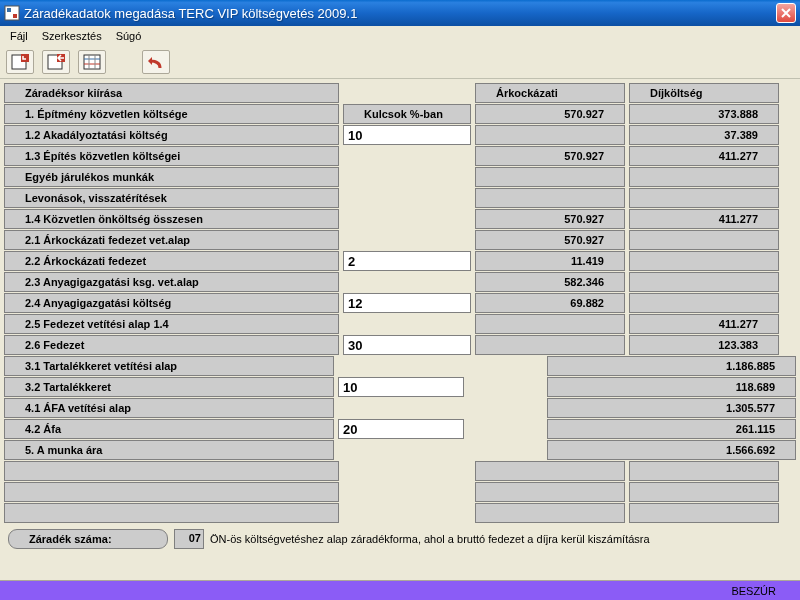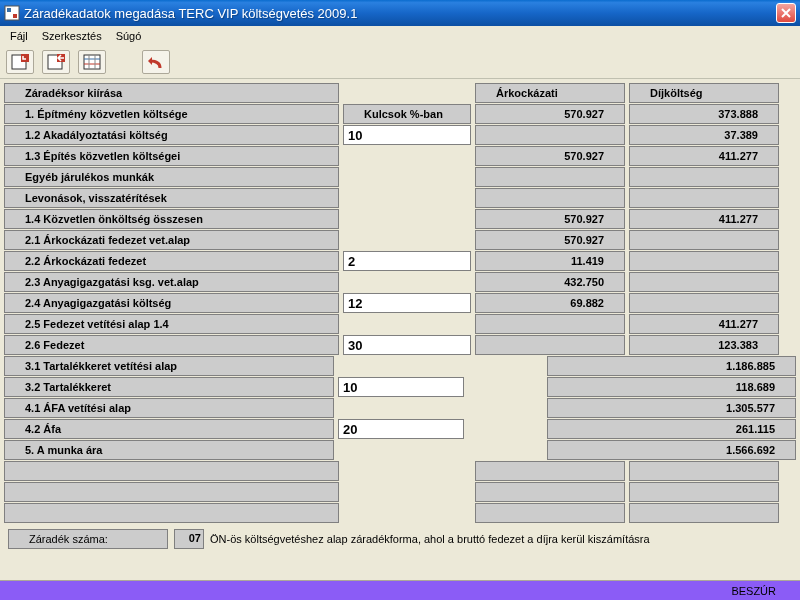--- a/index.html
+++ b/index.html
@@ -84,21 +84,21 @@
   font-family: inherit;
   font-size: 13px;
   width: 100%;
 }
 .spacer { width: 128px; }
 .footer-row {
   display: flex; align-items: center; gap: 6px;
   padding: 4px;
   margin-top: 2px;
 }
-.footer-row .cell { font-weight: normal; }
+.footer-row .cell { font-weight: bold; border-radius: 9px; }
 .footer-row .num-box {
   border: 1px solid #7f7f7f;
   background: #cccccc;
   width: 30px; height: 20px;
   text-align: right; padding: 2px;
   font-weight: bold;
 }
 .statusbar {
   position: absolute; bottom: 0; left: 0; right: 0;
   height: 20px;
@@ -219,21 +219,21 @@
       </div>
       <div class="data-row">
         <div class="cell col-label">2.2 Árkockázati fedezet</div>
         <div style="width: 128px;"><input class="input-field" value="2" style=""></div>
         <div class="cell col-mat right">11.419</div>
         <div class="cell col-fee right"></div>
       </div>
       <div class="data-row">
         <div class="cell col-label">2.3 Anyagigazgatási ksg. vet.alap</div>
         <div style="width: 128px;"></div>
-        <div class="cell col-mat right">432.750</div>
+        <div class="cell col-mat right">582.346</div>
         <div class="cell col-fee right"></div>
       </div>
       <div class="data-row">
         <div class="cell col-label">2.4 Anyagigazgatási költség</div>
         <div style="width: 128px;"><input class="input-field" value="12" style=""></div>
         <div class="cell col-mat right">69.882</div>
         <div class="cell col-fee right"></div>
       </div>
       <div class="data-row">
         <div class="cell col-label">2.5 Fedezet vetítési alap 1.4</div>

